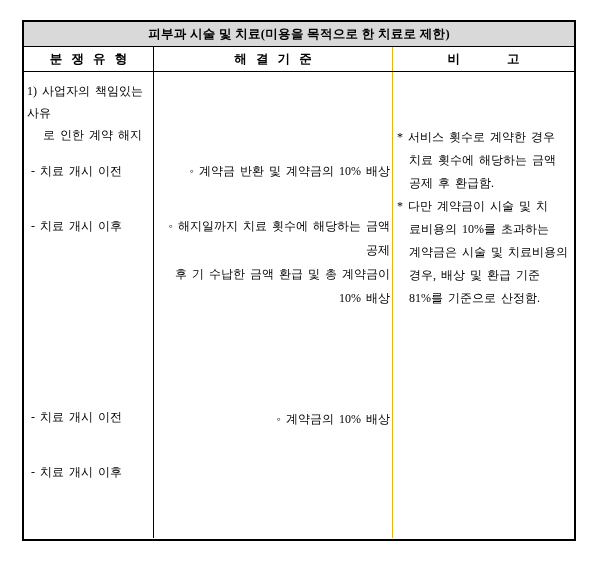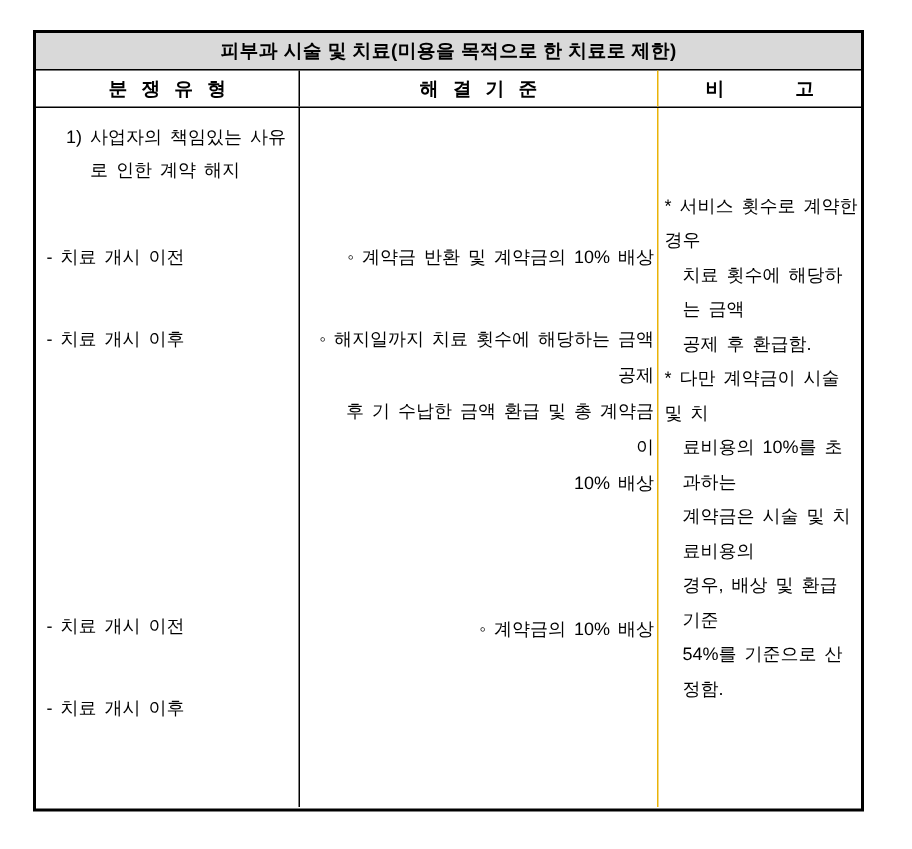--- a/index.html
+++ b/index.html
@@ -2,21 +2,21 @@
 <html><head>
 <meta charset="utf-8">
 <style>
   * { margin: 0; padding: 0; box-sizing: border-box; }
   html, body { background: #ffffff; }
   .page {
     position: relative;
     width: 608px;
     height: 566px;
     background: #ffffff;
-    font-family: Liberation Sans, sans-serif;
+    font-family: Liberation Serif, serif;
     color: #000000;
   }
   .doc-table {
     position: absolute;
     left: 22px;
     top: 20px;
     width: 554px;
     height: 521px;
     border: 2px solid #000000;
     background: #ffffff;
@@ -45,31 +45,31 @@
     font-size: 12.5px;
     font-weight: bold;
   }
   .hcell.sp { word-spacing: 6px; }
   .hcell.wide-sp { word-spacing: 44px; }
   .body-row {
     height: 466px;
     display: flex;
     flex-direction: row;
   }
-  .c1 { width: 176px; border-right: 1px solid #000000; }
+  .c1 { width: 130px; border-right: 1px solid #000000; }
   .c2 { width: 239px; border-right: 1px solid #eab308; text-align: right; }
   .c3 { flex: 1; }
   .bcell {
     position: relative;
     font-size: 12px;
     line-height: 22px;
     word-spacing: 2px;
   }
   .block { position: absolute; left: 0; right: 2px; }
-  .heading { padding-left: 36px; }
+  .heading { padding-left: 19px; }
   .heading .first { margin-left: -16px; }
   .dash-item { padding-left: 7px; }
   .res { padding-left: 19px; }
   .res .first { margin-left: -12px; }
   .res.multi { line-height: 24px; }
   .notes { position: absolute; left: 0; right: 2px; top: 54px; }
   .note { padding-left: 16px; line-height: 23px; }
   .note .first { margin-left: -12px; }
 </style>
 </head>
@@ -118,20 +118,20 @@
           <div class="note">
             <div class="first">* 서비스 횟수로 계약한 경우</div>
             <div>치료 횟수에 해당하는 금액</div>
             <div>공제 후 환급함.</div>
           </div>
           <div class="note">
             <div class="first">* 다만 계약금이 시술 및 치</div>
             <div>료비용의 10%를 초과하는</div>
             <div>계약금은 시술 및 치료비용의</div>
             <div>경우, 배상 및 환급 기준</div>
-            <div>54%를 기준으로 산정함.</div>
+            <div>81%를 기준으로 산정함.</div>
           </div>
         </div>
       </div>
 
     </div>
   </div>
 </div>
 
 </body></html>

